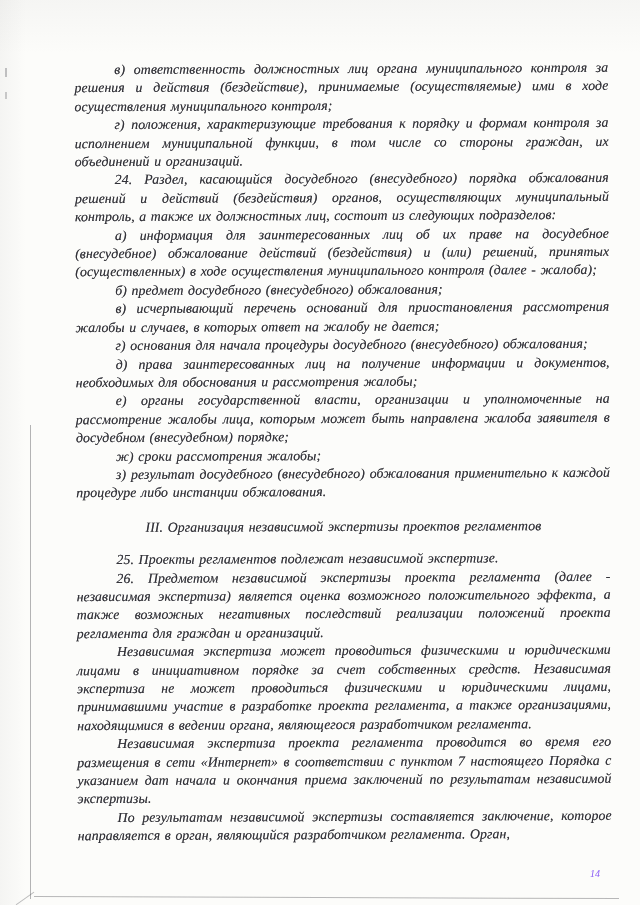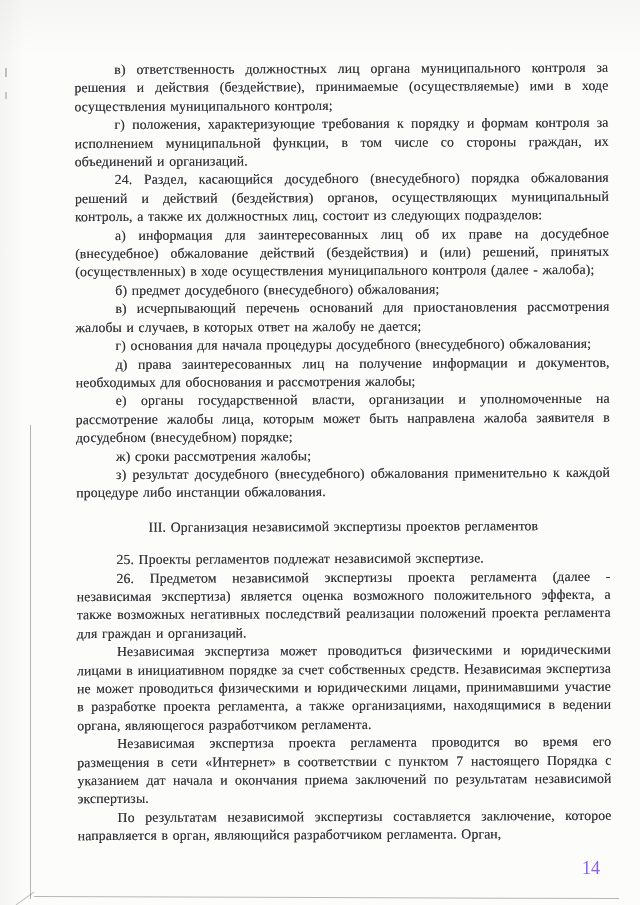--- a/index.html
+++ b/index.html
@@ -9,20 +9,21 @@
   }
   .scan-page {
     position: relative;
     width: 640px;
     height: 905px;
     margin: 0 auto;
     background: #fcfcfa;
     overflow: hidden;
     font-family: "Liberation Serif", "DejaVu Serif", serif;
     color: #33333a;
+    font-style: italic;
   }
   
   .scan-page::before {
     content: "";
     position: absolute;
     inset: 0;
     background:
       linear-gradient(180deg, rgba(120,120,120,0.05) 0%, rgba(255,255,255,0) 6%),
       linear-gradient(90deg, rgba(120,120,120,0.06) 0%, rgba(255,255,255,0) 4%);
     pointer-events: none;
@@ -48,21 +49,21 @@
     margin: 16px 0 14px 0;
     font-size: 13.8px;
     font-weight: normal;
     text-align: center;
     text-indent: 0;
   }
   .page-number {
     position: absolute;
     right: 40px;
     bottom: 26px;
-    font-size: 18px;
+    font-size: 10px;
     color: #8b5cf6;
   }
   
   .artifact {
     position: absolute;
     background: rgba(70,70,75,0.45);
     pointer-events: none;
   }
   .artifact-vline-left {
     left: 30px;

